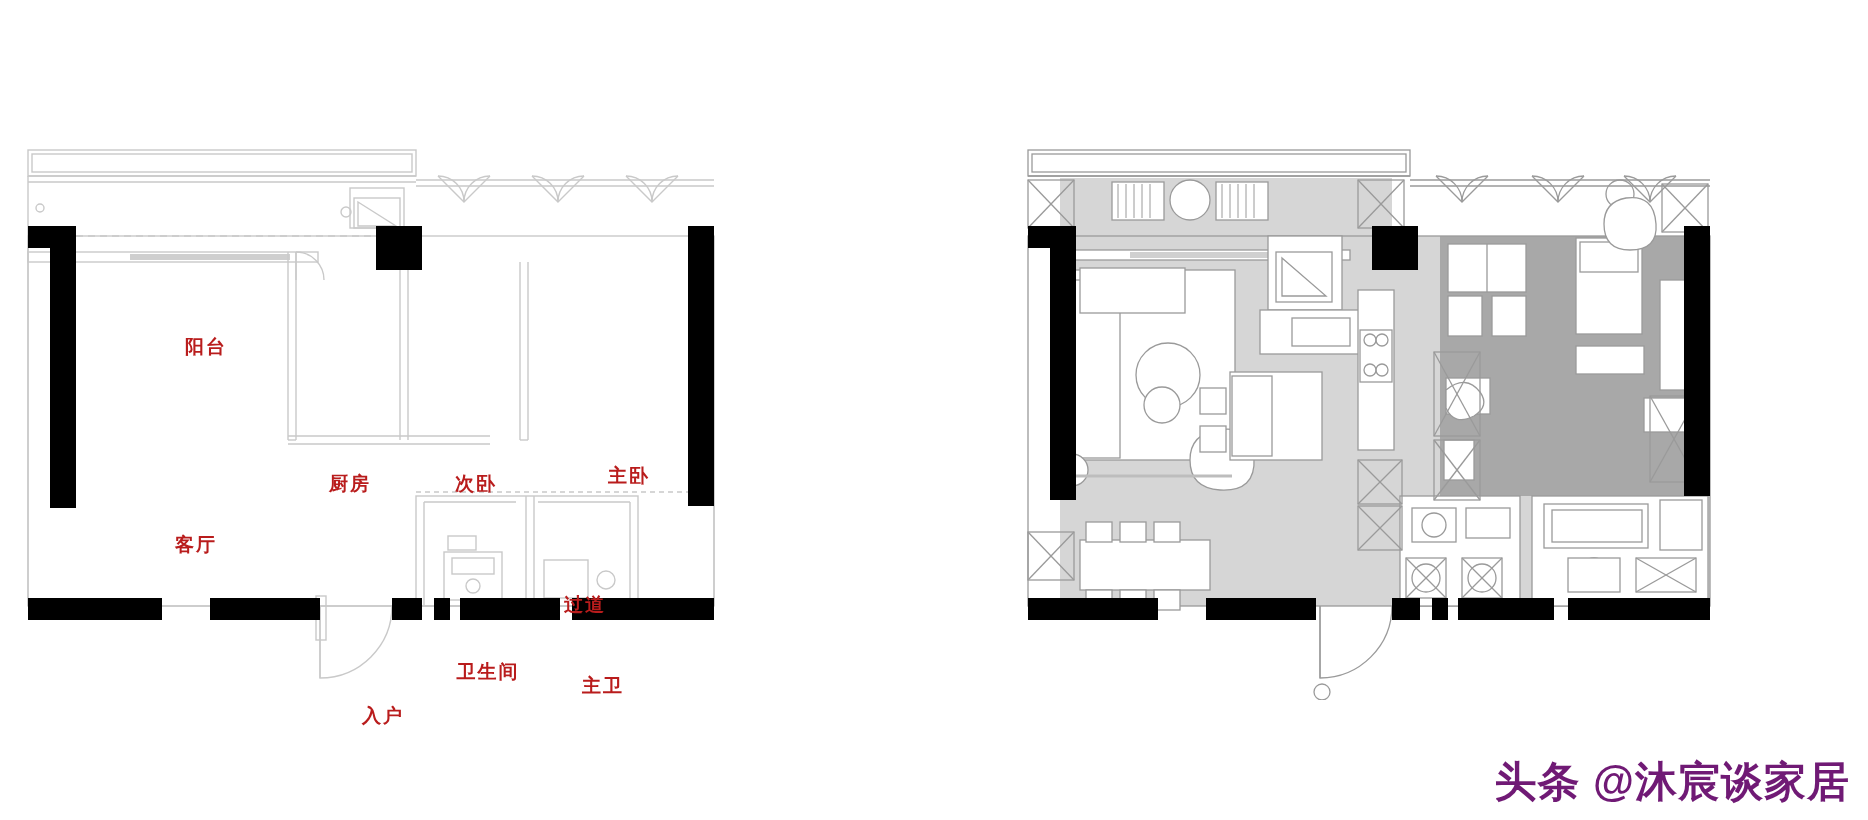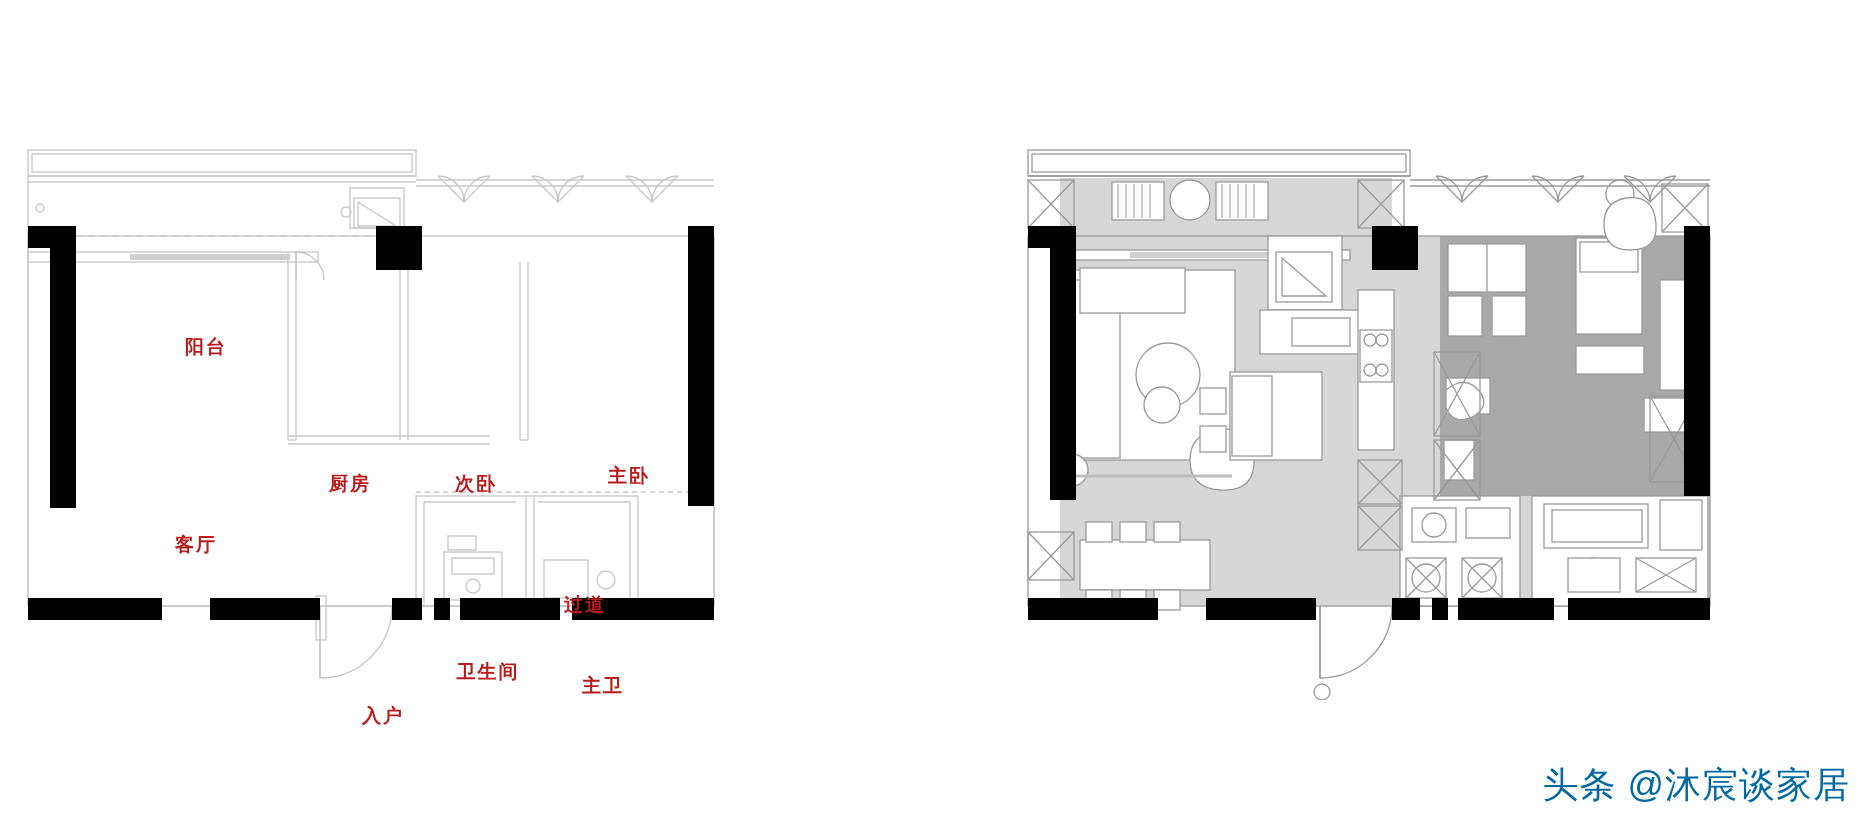--- a/index.html
+++ b/index.html
@@ -27,21 +27,21 @@
   .room-label {
     position:absolute;
     font-size:19px; color:#b91c1c; letter-spacing:2px;
     white-space:nowrap; font-weight:700;
     transform:translate(-50%,-50%);
   }
 
   
   #watermark {
     position:absolute; right:18px; bottom:10px;
-    font-size:36px; font-weight:400; color:#0369a1;
+    font-size:42px; font-weight:700; color:#701a75;
     letter-spacing:1px; white-space:nowrap;
     text-shadow:0 0 2px rgba(255,255,255,.9);
   }
 </style>
 </head>
 <body>
 
 <div id="page">
 
 

